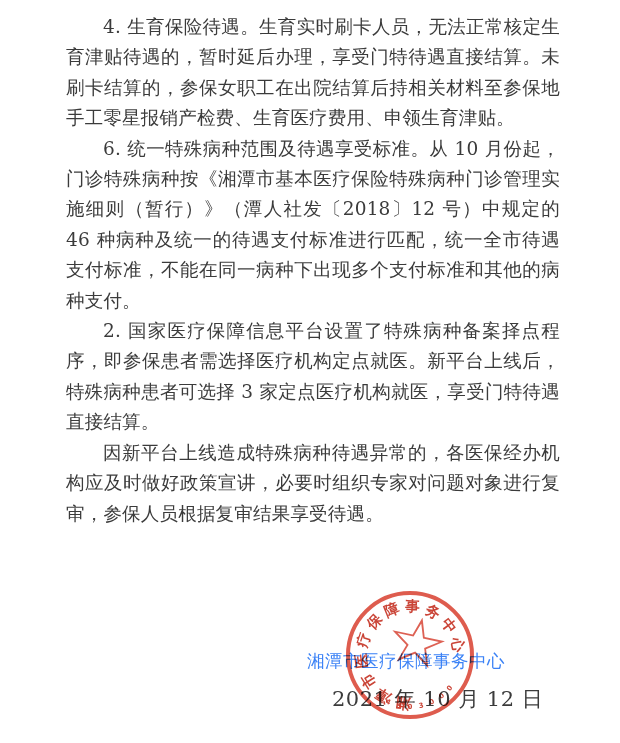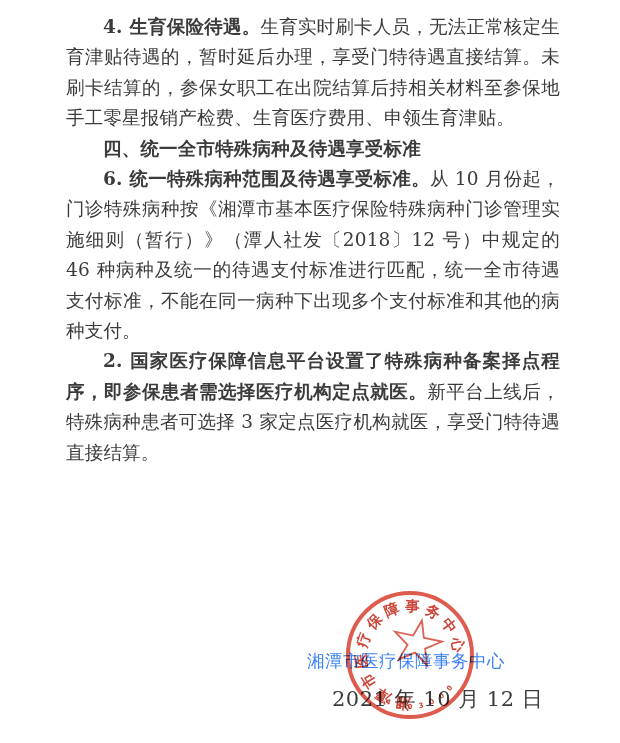--- a/index.html
+++ b/index.html
@@ -18,21 +18,21 @@
   .text-block {
     position: absolute;
     left: 66px; top: 12px;
     width: 494px;
     color: #3b3b3b;
     font-size: 18.5px;
     line-height: 30.4px;
     text-align: justify;
   }
   .para { margin: 0; text-indent: 2em; letter-spacing: 0.2px; }
-  .para b { font-weight: bold; }
+  .para b { font-weight: normal; }
   .heading { font-weight: bold; }
   
   .signature {
     position: absolute; left: 307px; top: 649px;
     font-size: 17.5px; color: #3b82f6; letter-spacing: 0.5px;
     white-space: nowrap; z-index: 1;
   }
   .date-line {
     position: absolute; left: 332px; top: 685px;
     font-size: 21px; color: #3b3b3b; letter-spacing: 0.5px;
@@ -81,23 +81,23 @@
     font-family: "DejaVu Sans", sans-serif;
   }
 </style>
 </head>
 <body>
 
 <div class="page">
 
   <div class="text-block">
     <p class="para"><b>4. 生育保险待遇。</b><span>生育实时刷卡人员，无法正常核定生育津贴待遇的，暂时延后办理，享受门特待遇直接结算。未刷卡结算的，参保女职工在出院结算后持相关材料至参保地手工零星报销产检费、生育医疗费用、申领生育津贴。</span></p>
-    <p class="para heading">四、统一全市特殊病种及待遇享受标准</p>
     <p class="para"><b>6. 统一特殊病种范围及待遇享受标准。</b><span>从 10 月份起，门诊特殊病种按《湘潭市基本医疗保险特殊病种门诊管理实施细则（暂行）》（潭人社发〔2018〕12 号）中规定的 46 种病种及统一的待遇支付标准进行匹配，统一全市待遇支付标准，不能在同一病种下出现多个支付标准和其他的病种支付。</span></p>
     <p class="para"><b>2. 国家医疗保障信息平台设置了特殊病种备案择点程序，即参保患者需选择医疗机构定点就医。</b><span>新平台上线后，特殊病种患者可选择 3 家定点医疗机构就医，享受门特待遇直接结算。</span></p>
+    <p class="para"><span>因新平台上线造成特殊病种待遇异常的，各医保经办机构应及时做好政策宣讲，必要时组织专家对问题对象进行复审，参保人员根据复审结果享受待遇。</span></p>
   </div>
 
   <div class="signature">湘潭市医疗保障事务中心</div>
   <div class="date-line">2021 年 10 月 12 日</div>
 
   <div class="seal">
     <div class="seal-ring"></div>
     <div class="seal-star-wrap">
       <div class="seal-star-outer"></div>
       <div class="seal-star-inner"></div>

